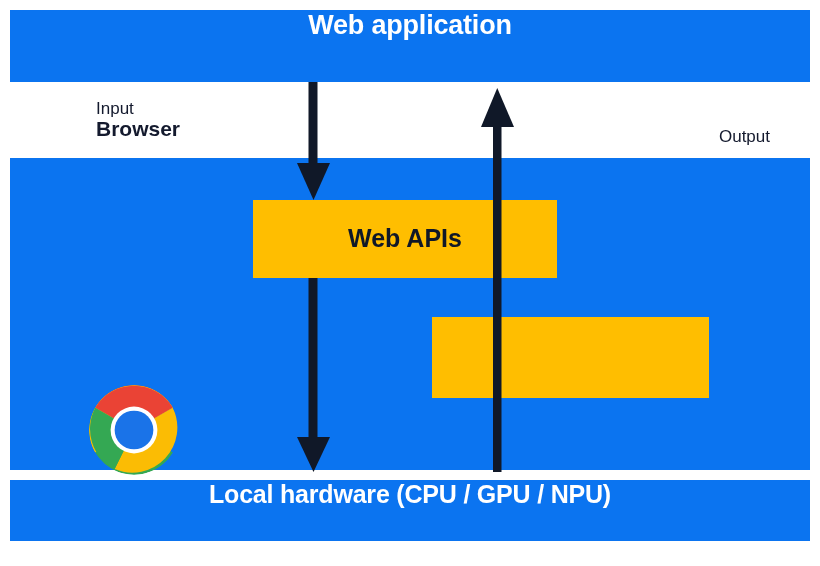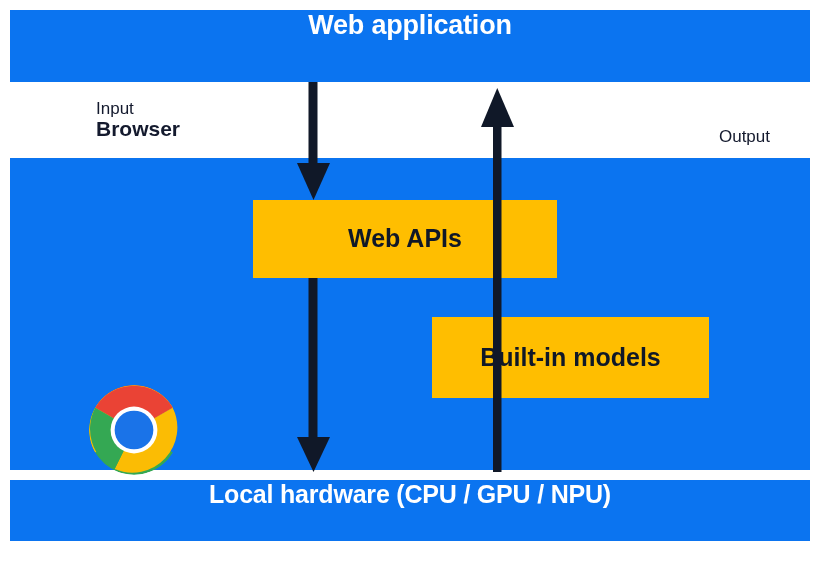--- a/index.html
+++ b/index.html
@@ -200,21 +200,21 @@
       <polygon class="arrow-path" points="297,437 330,437 313.5,472"></polygon>
     </g>
   </svg>
 
   <div class="yellow-box" id="box-web-apis">
     <span class="yellow-box-label">Web APIs</span>
   </div>
 
   <div class="yellow-box" id="box-builtin-models">
     <span class="yellow-box-label">
-      <span>Built-in models</span><br>
+      <br>
     </span>
   </div>
 
   <svg class="arrow-svg" viewBox="0 0 820 566" style="z-index:6;">
     <g>
       <rect class="arrow-path" x="493" y="120" width="8.5" height="352"></rect>
       <polygon class="arrow-path" points="481,127 514,127 497.25,88"></polygon>
     </g>
   </svg>
 

